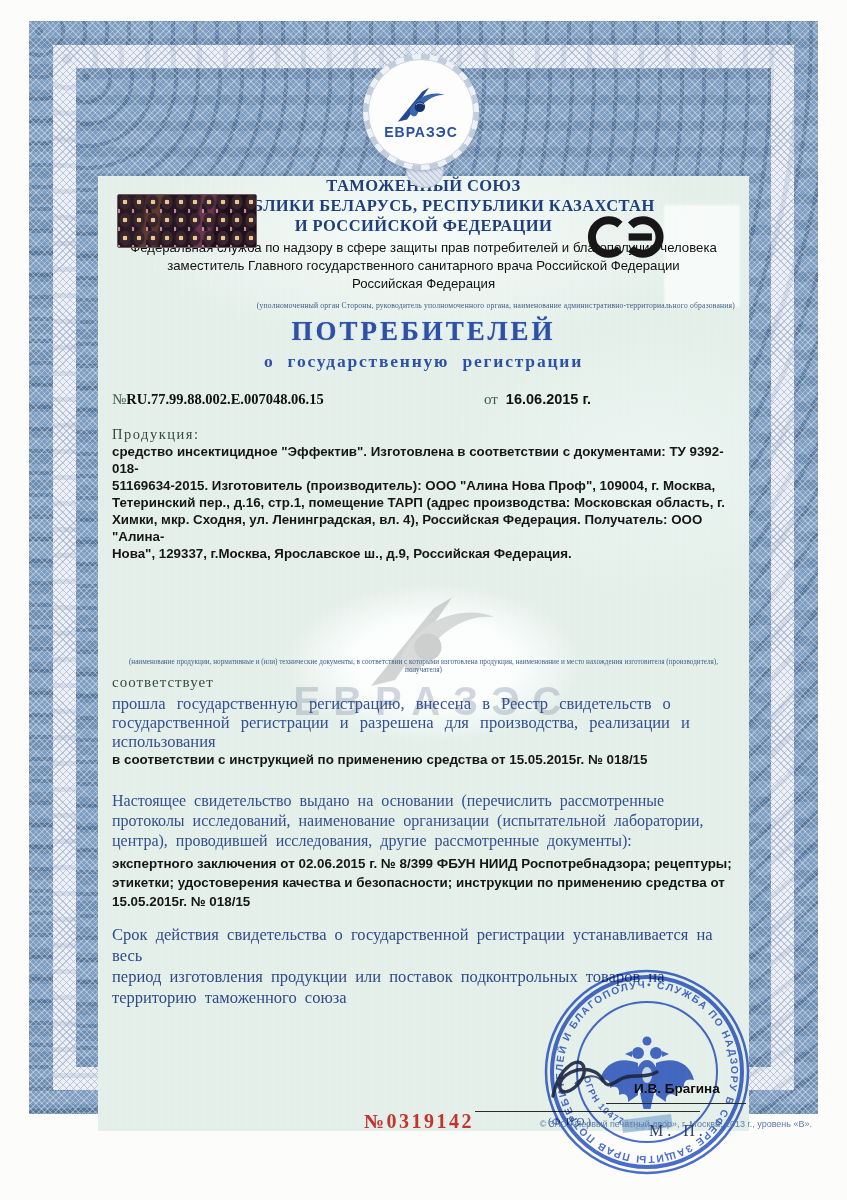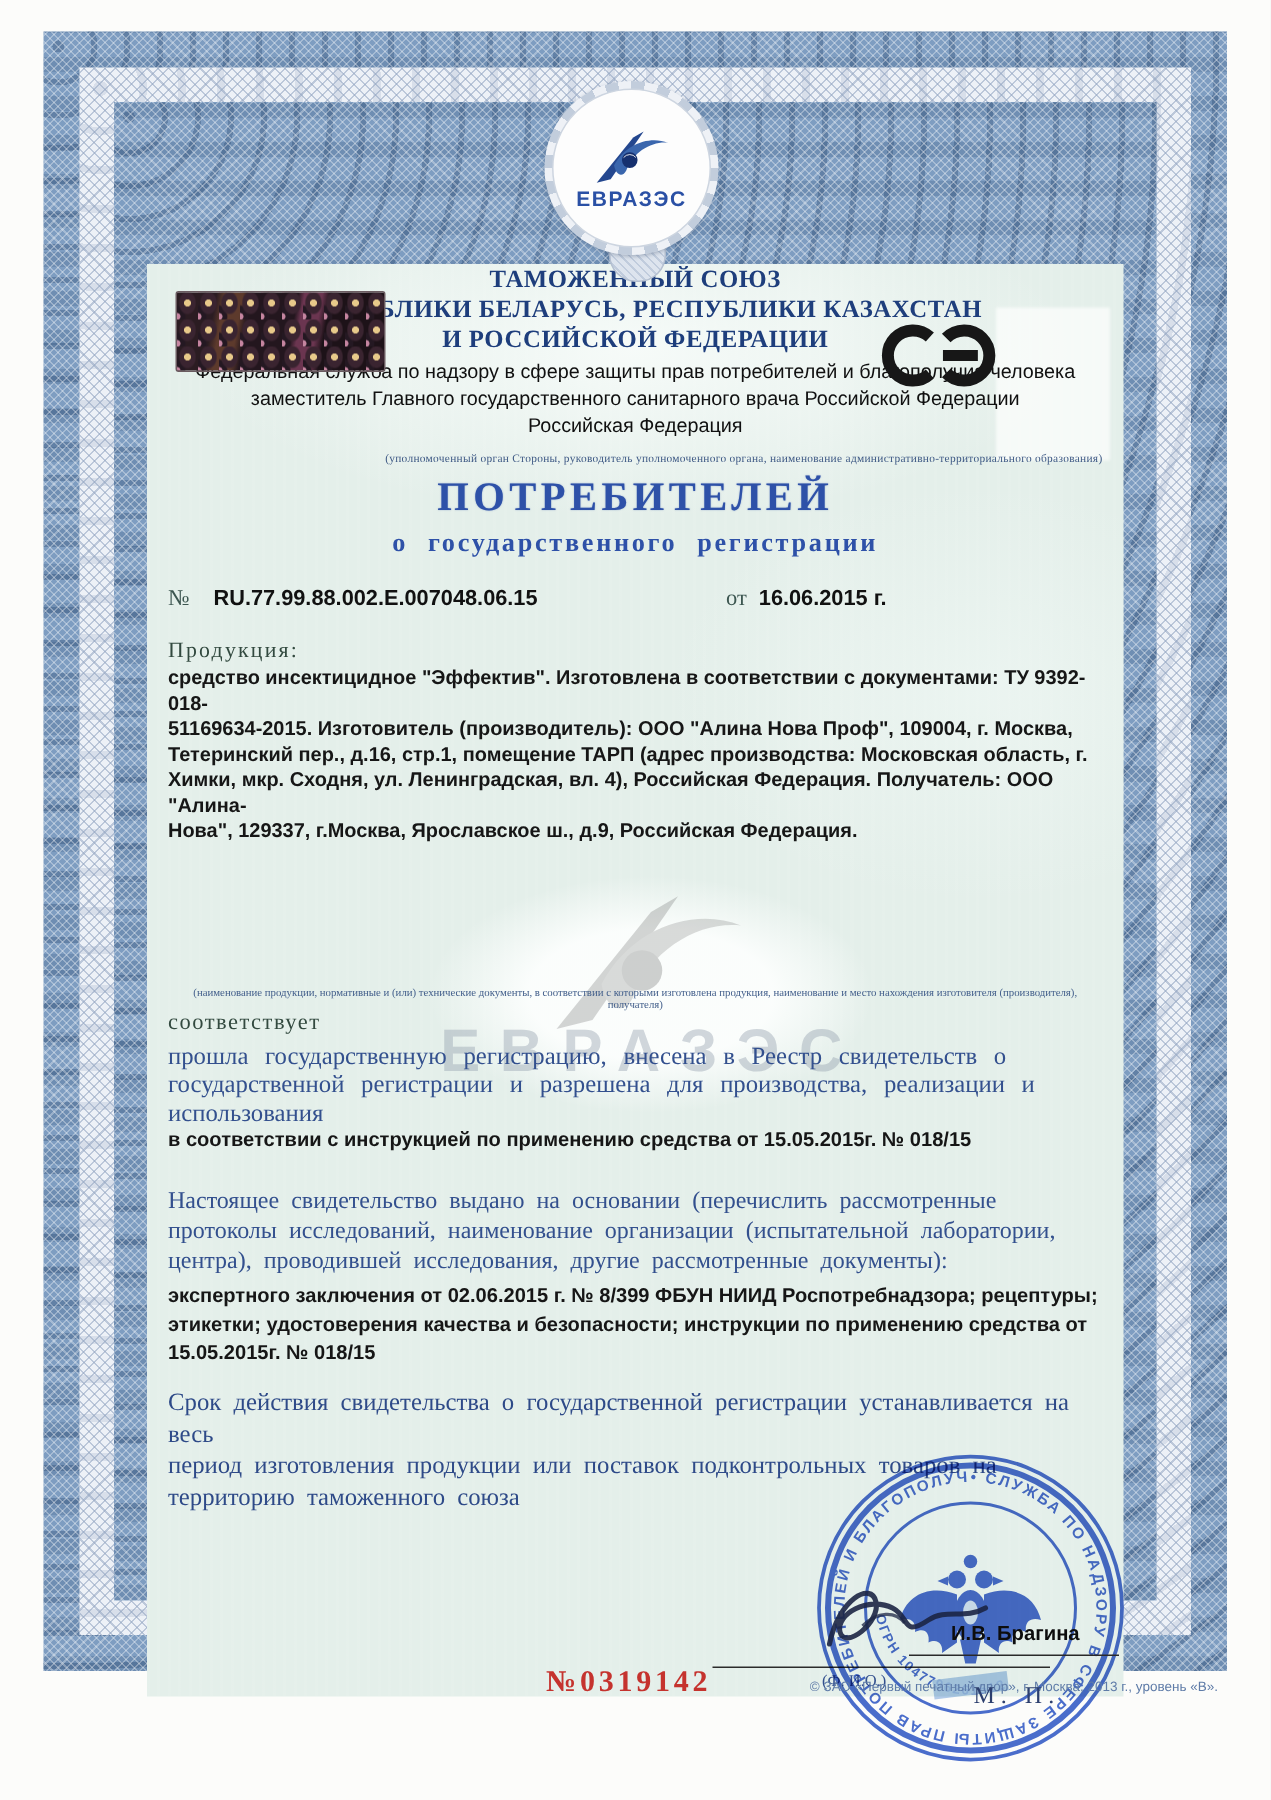--- a/index.html
+++ b/index.html
@@ -47,21 +47,21 @@
   .cap1{margin-top:8px;text-align:right;font-family:Liberation Serif, serif;font-size:7.6px;
         color:#3f5a85;letter-spacing:.2px;}
   .title{margin-top:6px;text-align:center;font-family:"Liberation Serif",serif;font-weight:bold;
          font-size:27px;color:#2e51a8;letter-spacing:3px;text-shadow:0 0 1px rgba(46,81,168,.5);}
   .subtitle{margin-top:4px;text-align:center;font-family:"Liberation Serif",serif;font-weight:bold;
          font-size:17.5px;color:#2e51a8;letter-spacing:1.8px;word-spacing:7px;}
 
   .numrow{margin-top:18px;position:relative;height:20px;}
   .num-label,.from-label{font-family:"Liberation Serif",serif;font-size:15px;color:#3c5650;}
   .num-val,.date-val{font-weight:bold;font-size:14.5px;color:#111;}
-  .num-val{margin-left:16px;}
+  .num-val{font-family:Liberation Serif, serif;}
   .from-group{position:absolute;left:372px;top:0;}
   .date-val{margin-left:8px;}
 
   .prod-label{margin-top:16px;font-family:"Liberation Serif",serif;font-size:14.5px;color:#32493f;
         letter-spacing:1.5px;}
   .prod-text{font-weight:bold;font-size:13.3px;line-height:1.28;color:#161616;white-space:pre-line;}
 
   .cap2{margin-top:96px;text-align:center;font-family:"Liberation Serif",serif;font-size:7.2px;
         color:#44608c;}
   .conf-label{font-family:"Liberation Serif",serif;font-size:15px;color:#32493f;letter-spacing:1px;}
@@ -168,21 +168,21 @@
                 <div class="hdr-u">РЕСПУБЛИКИ БЕЛАРУСЬ, РЕСПУБЛИКИ КАЗАХСТАН</div>
                 <div class="hdr-u">И РОССИЙСКОЙ ФЕДЕРАЦИИ</div>
                 <div class="hdr-a">Федеральная служба по надзору в сфере защиты прав потребителей и благополучия человека</div>
                 <div class="hdr-a" style="margin-top:0;">заместитель Главного государственного санитарного врача Российской Федерации</div>
                 <div class="hdr-a" style="margin-top:0;">Российская Федерация</div>
               </div>
 
               <div class="cap1">(уполномоченный орган Стороны, руководитель уполномоченного органа, наименование административно-территориального образования)</div>
 
               <div class="title">ПОТРЕБИТЕЛЕЙ</div>
-              <div class="subtitle">о государственного регистрации</div>
+              <div class="subtitle">о государственную регистрации</div>
 
               <div class="numrow">
                 <span class="num-label">№</span><span class="num-val">RU.77.99.88.002.Е.007048.06.15</span>
                 <span class="from-group">
                   <span class="from-label">от</span><span class="date-val">16.06.2015 г.</span>
                 </span>
               </div>
 
               <div class="prod-label">Продукция:</div>
               <div class="prod-text">средство инсектицидное "Эффектив". Изготовлена в соответствии с документами: ТУ 9392-018-

